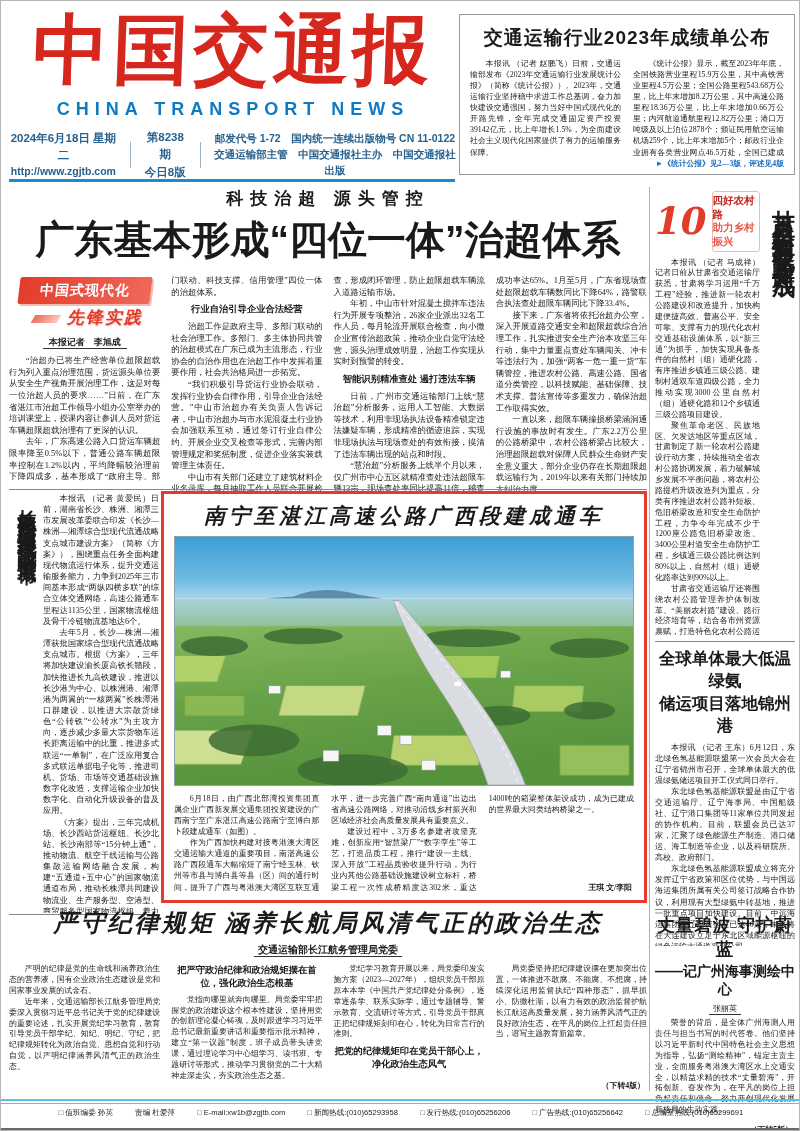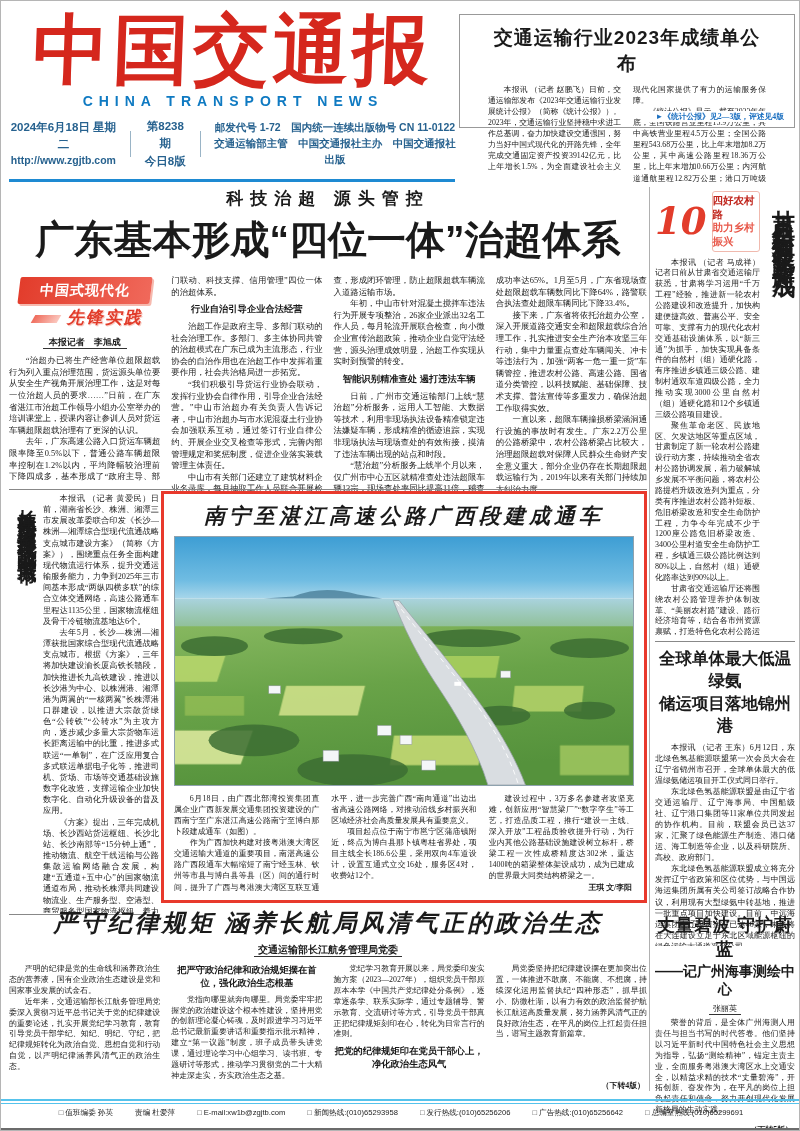--- a/index.html
+++ b/index.html
@@ -11,33 +11,33 @@
   }
   
   .masthead { position:absolute; left:8px; top:6px; width:448px; height:172px; }
   .mast-title {
     text-align:center; color:#d5271d; font-family:"DejaVu Serif", serif;
     font-weight:900; font-size:76px; line-height:1.12; letter-spacing:4px;
     transform:skewX(-2deg); white-space:nowrap;
   }
   .mast-en {
     text-align:center; color:#0f7ac2; font-family:"Liberation Sans", sans-serif;
-    font-weight:bold; font-size:14px; letter-spacing:6px; margin-top:1px;
+    font-weight:bold; font-size:18px; letter-spacing:6px; margin-top:7px;
   }
   .dateline { display:flex; align-items:center; justify-content:center; gap:12px;
     margin-top:9px; color:#27628f; font-family:"Liberation Sans", sans-serif; }
   .dateline .grp { text-align:center; line-height:1.5; }
   .dl-big { font-size:11.5px; font-weight:bold; }
   .dl-small { font-size:10.5px; font-weight:bold; }
   .vsep { width:1px; height:26px; background:#9ab4c6; }
   .mast-rule { position:absolute; left:8px; top:178px; width:446px; height:3px; background:#1e8ad2; }
 
   
-  .tr-box { position:absolute; left:458px; top:13px; width:336px; height:114px;
-    border:1px solid #999; padding:10px 28px 6px; }
+  .tr-box { position:absolute; left:458px; top:13px; width:336px; height:161px;
+    border:1px solid #999; padding:10px 10px 6px; }
   .tr-head { text-align:center; font-family:"Liberation Sans", sans-serif;
     font-weight:900; font-size:19px; letter-spacing:1px; margin-bottom:7px; }
   .tr-body { column-count:2; column-gap:12px; column-fill:auto; height:104px;
     overflow:hidden; font-size:7.8px; line-height:1.42; text-align:justify; position:relative;}
   .tr-note { position:absolute; right:10px; bottom:5px; background:#fff; padding-left:6px;
     color:#1a6fc0; font-size:7.8px; font-weight:bold; }
   .para { text-indent:2em; text-align:justify; }
 
   
   .vrule-main { position:absolute; left:648px; top:186px; width:1px; height:904px; background:#b0b0b0; }
@@ -269,21 +269,20 @@
           <rect x="95" y="150" width="12" height="8"></rect>
             <rect x="330" y="135" width="10" height="7"></rect>
         </g>
         <rect x="283" y="146" width="7" height="4" fill="#ffffff"></rect>
       </svg>
     </div>
     <div class="photo-cap">
       <div>
           <p class="para">6月18日，由广西北部湾投资集团直属企业广西新发展交通集团投资建设的广西南宁至广东湛江高速公路南宁至博白那卜段建成通车（如图）。</p>
           <p class="para">作为广西加快构建对接粤港澳大湾区交通运输大通道的重要项目，南湛高速公路广西段通车大幅缩短了南宁经玉林、钦州等市县与博白县等县（区）间的通行时间，提升了广西与粤港澳大湾区互联互通水平，进一步完善广西“南向通道”出边出省高速公路网络，对推动沿线乡村振兴和区域经济社会高质量发展具有重要意义。</p>
-          <p class="para">项目起点位于南宁市邕宁区蒲庙镇附近，终点为博白县那卜镇粤桂省界处，项目主线全长186.6公里，采用双向4车道设计，设置互通式立交16处，服务区4对，收费站12个。</p>
           <p class="para">建设过程中，3万多名参建者攻坚克难，创新应用“智慧梁厂”“数字孪生”等工艺，打造品质工程，推行“建设一主线、深入开放”工程晶质验收提升行动，为行业内其他公路基础设施建设树立标杆，桥梁工程一次性成桥精度达302米，重达1400吨的箱梁整体架设成功，成为已建成的世界最大同类结构桥梁之一。</p>
         </div>
       <div class="photo-credit">王琪 文/李阳</div>
     </div>
   </div>
 
   <div class="gansu">
     <div class="gansu-body">
       <div class="logo10">
         <div class="logo10-num">10</div>

